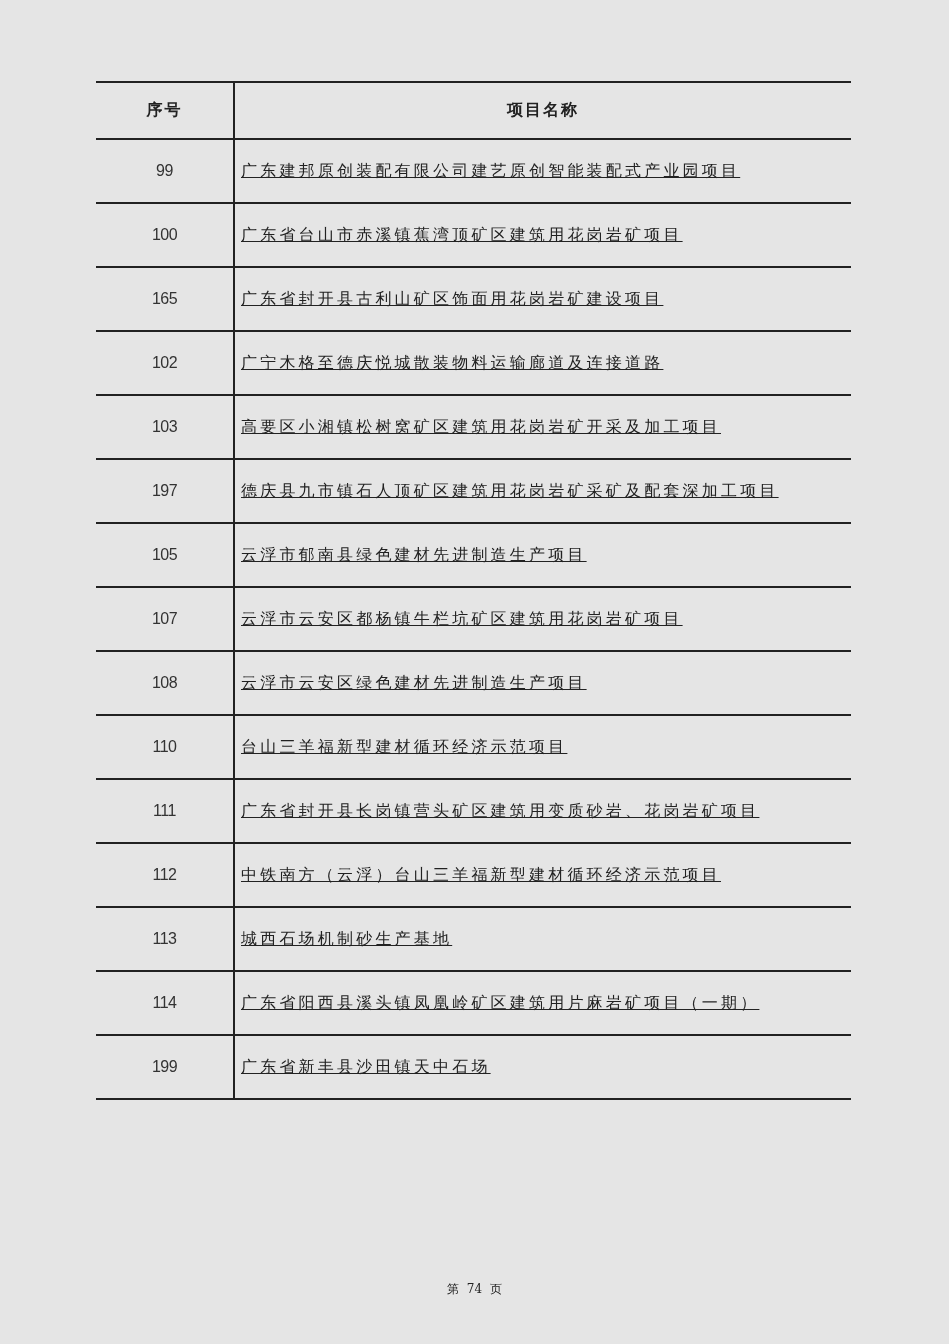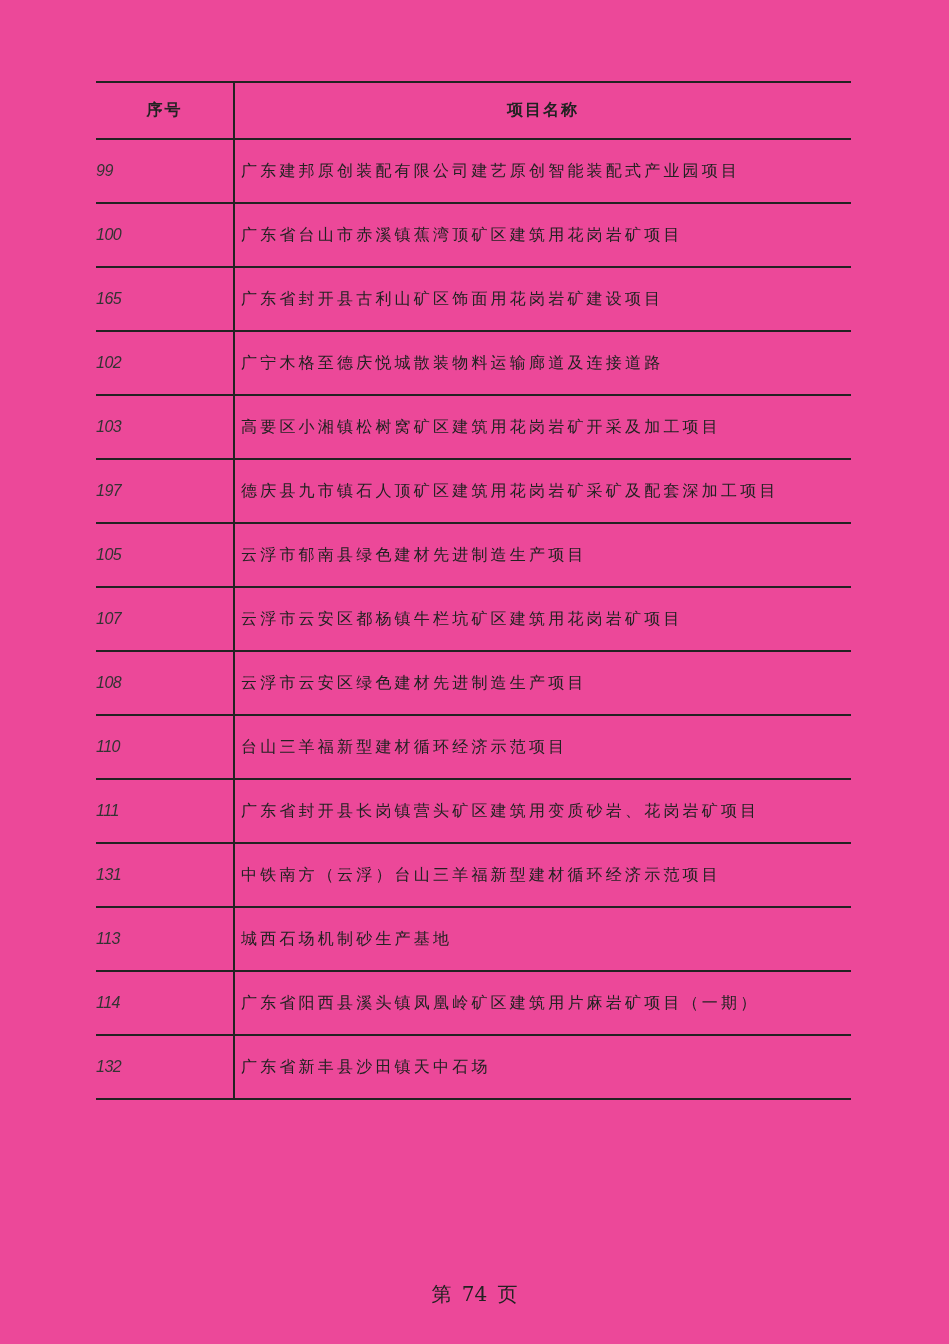--- a/index.html
+++ b/index.html
@@ -1,34 +1,34 @@
 <!DOCTYPE html>
 <html><head>
   <meta charset="utf-8">
   <style>
     html, body { margin: 0; padding: 0; background: #ffffff; }
     body { width: 949px; height: 1344px; position: relative; overflow: hidden; color: #222; }
-    .page { position: absolute; left: 0; top: 0; width: 949px; height: 1344px; background: #ec4899; }
+    .page { position: absolute; left: 0; top: 0; width: 949px; height: 1344px; background: #e5e5e5; }
     table.projects {
       position: absolute; left: 96px; top: 81px; width: 755px;
       border-collapse: collapse; table-layout: fixed;
       font-family: "DejaVu Sans", "Liberation Sans", sans-serif;
     }
     table.projects th, table.projects td {
       border-top: 2px solid #222; border-bottom: 2px solid #222;
       padding: 0; vertical-align: middle;
     }
     table.projects th.col-no, table.projects td.col-no { border-right: 2px solid #222; }
     table.projects thead th { height: 55px; font-size: 16px; font-weight: bold; letter-spacing: 2px; text-align: center; }
     table.projects tbody td { height: 62px; font-size: 16px; }
-    td.col-no { font-family: "Liberation Sans", sans-serif; font-size: 17px; color: #333; letter-spacing: -0.5px; font-style: italic; }
-    td.col-name { text-align: left; padding-left: 6px !important; letter-spacing: 3.2px; color: #222; white-space: nowrap; }
+    td.col-no { text-align: center; font-family: "Liberation Sans", sans-serif; font-size: 17px; color: #333; letter-spacing: -0.5px; }
+    td.col-name { text-align: left; padding-left: 6px !important; letter-spacing: 3.2px; color: #222; white-space: nowrap; text-decoration: underline; }
     .footer {
       position: absolute; left: 0; width: 949px; top: 1281px; text-align: center;
-      font-family: "DejaVu Serif", "Liberation Serif", serif; font-size: 20px; color: #222; word-spacing: 4px;
+      font-family: "DejaVu Serif", "Liberation Serif", serif; font-size: 12px; color: #222; word-spacing: 4px;
     }
   </style>
 </head>
 <body>
 
 <div class="page">
   <table class="projects">
     <colgroup>
       <col style="width:138px">
       <col style="width:617px">
@@ -78,32 +78,32 @@
         </tr>
       <tr>
           <td class="col-no">110</td>
           <td class="col-name">台山三羊福新型建材循环经济示范项目</td>
         </tr>
       <tr>
           <td class="col-no">111</td>
           <td class="col-name">广东省封开县长岗镇营头矿区建筑用变质砂岩、花岗岩矿项目</td>
         </tr>
       <tr>
-          <td class="col-no">131</td>
+          <td class="col-no">112</td>
           <td class="col-name">中铁南方（云浮）台山三羊福新型建材循环经济示范项目</td>
         </tr>
       <tr>
           <td class="col-no">113</td>
           <td class="col-name">城西石场机制砂生产基地</td>
         </tr>
       <tr>
           <td class="col-no">114</td>
           <td class="col-name">广东省阳西县溪头镇凤凰岭矿区建筑用片麻岩矿项目（一期）</td>
         </tr>
       <tr>
-          <td class="col-no">132</td>
+          <td class="col-no">199</td>
           <td class="col-name">广东省新丰县沙田镇天中石场</td>
         </tr>
     </tbody>
   </table>
 
   <div class="footer">第 74 页</div>
 </div>
 
 </body></html>

